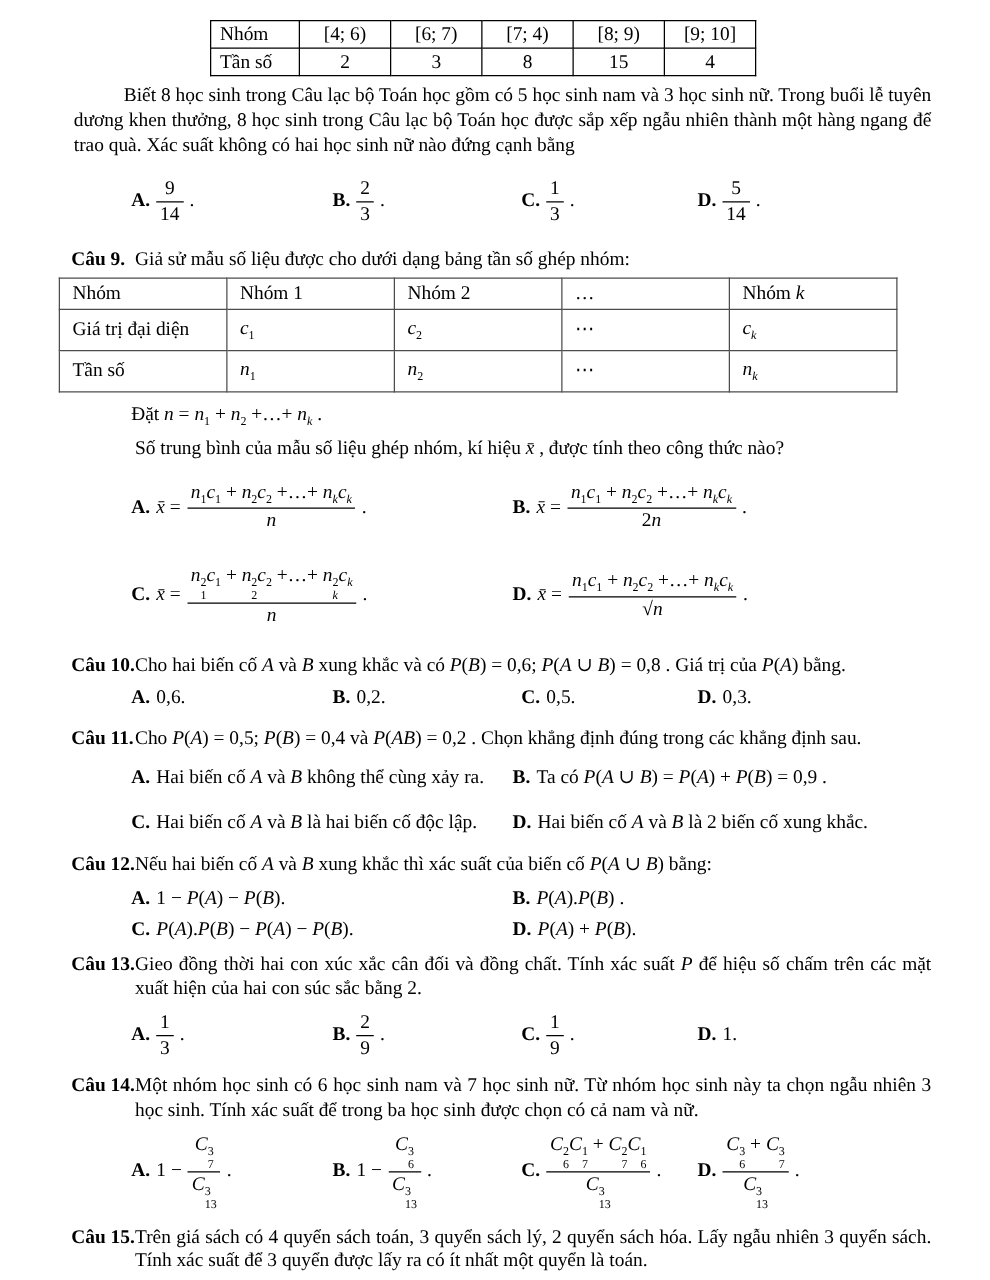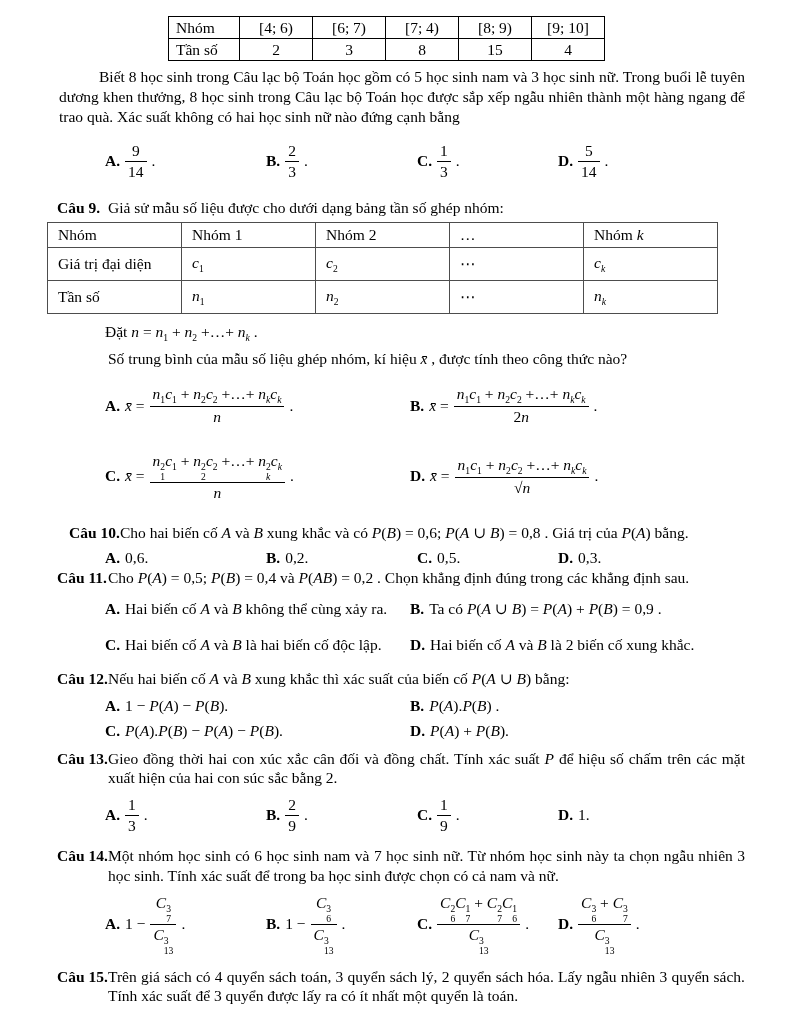--- a/index.html
+++ b/index.html
@@ -186,21 +186,21 @@
         <b class="olbl">D.</b>
         <span><i>x̄</i> =</span>
         <span class="frac">
           <span class="fn"><i>n</i><sub>1</sub><i>c</i><sub>1</sub> + <i>n</i><sub>2</sub><i>c</i><sub>2</sub> +…+ <i>n</i><sub><i>k</i></sub><i>c</i><sub><i>k</i></sub></span>
           <span class="fd">√<i>n</i></span>
         </span>
         <span>.</span>
       </span>
   </div>
 
-  <div class="q" style="margin-top:14px;margin-left:12px;">
+  <div class="q" style="margin-top:14px;">
     <span class="qlbl">Câu 10.</span>
     <span>Cho hai biến cố <i>A</i> và <i>B</i> xung khắc và có <i>P</i>(<i>B</i>) = 0,6; <i>P</i>(<i>A</i> ∪ <i>B</i>) = 0,8 . Giá trị của <i>P</i>(<i>A</i>) bằng.</span>
   </div>
   <div class="opts4" style="margin-top:5px;">
     <span class="opt">
         <b class="olbl">A.</b>
         <span>0,6.</span>
       </span>
     <span class="opt">
         <b class="olbl">B.</b>
@@ -209,21 +209,21 @@
     <span class="opt">
         <b class="olbl">C.</b>
         <span>0,5.</span>
       </span>
     <span class="opt">
         <b class="olbl">D.</b>
         <span>0,3.</span>
       </span>
   </div>
 
-  <div class="q" style="">
+  <div class="q" style="margin-top:13px;">
     <span class="qlbl">Câu 11.</span>
     <span>Cho <i>P</i>(<i>A</i>) = 0,5; <i>P</i>(<i>B</i>) = 0,4 và <i>P</i>(<i>AB</i>) = 0,2 . Chọn khẳng định đúng trong các khẳng định sau.</span>
   </div>
   <div class="opts2" style="margin-top:11px; row-gap:17px;">
     <span class="opt">
         <b class="olbl">A.</b>
         <span>Hai biến cố <i>A</i> và <i>B</i> không thể cùng xảy ra.</span>
       </span>
     <span class="opt">
         <b class="olbl">B.</b>

